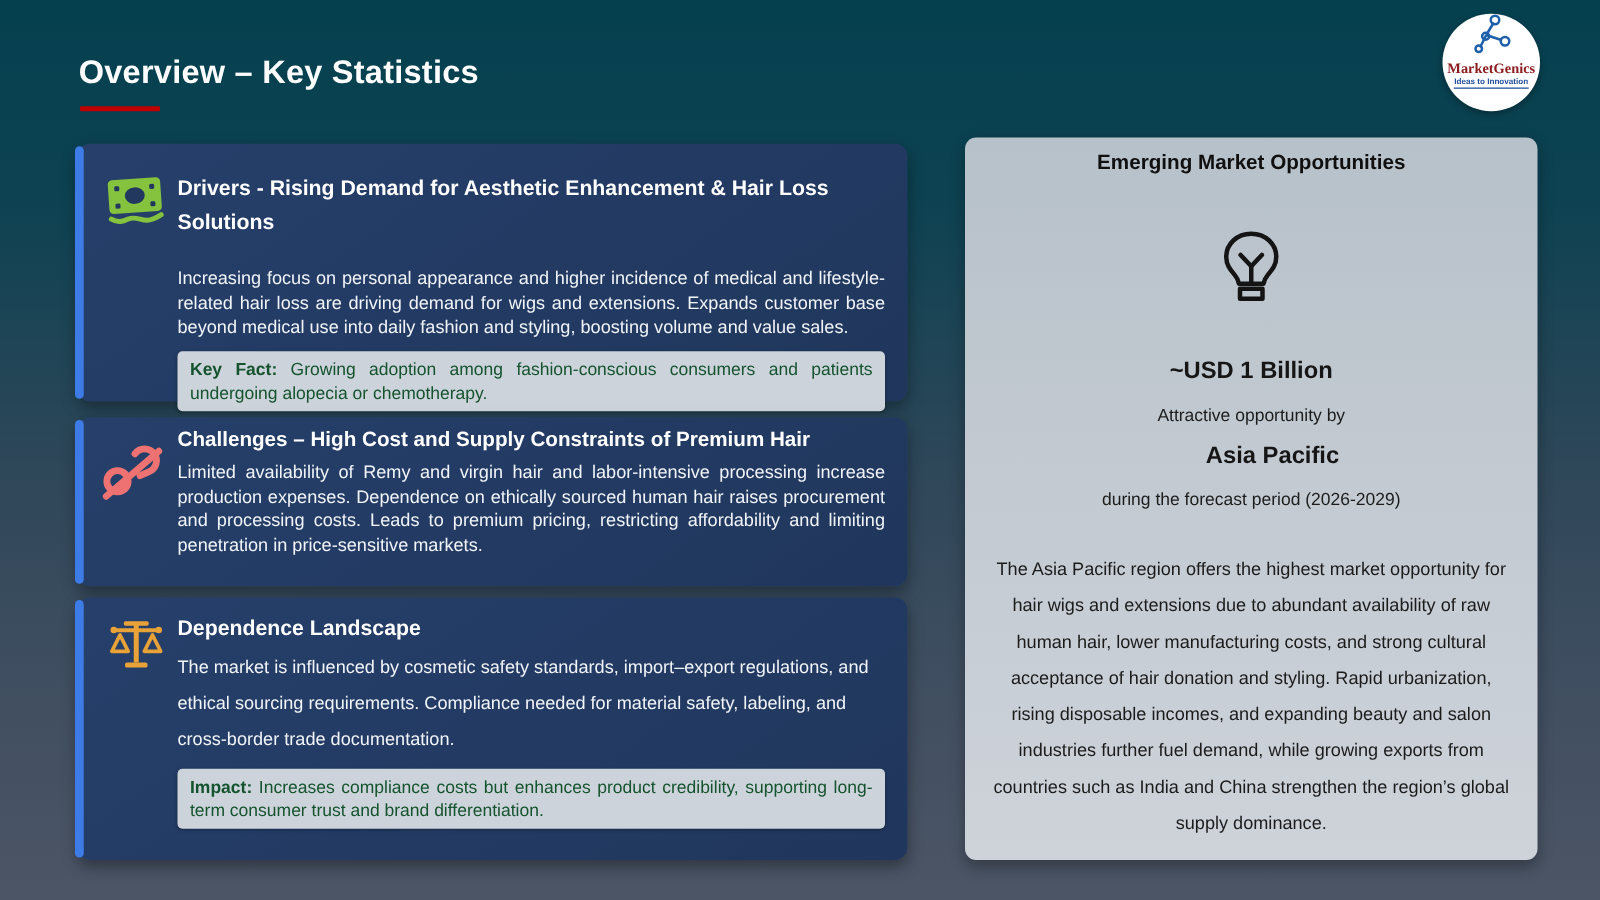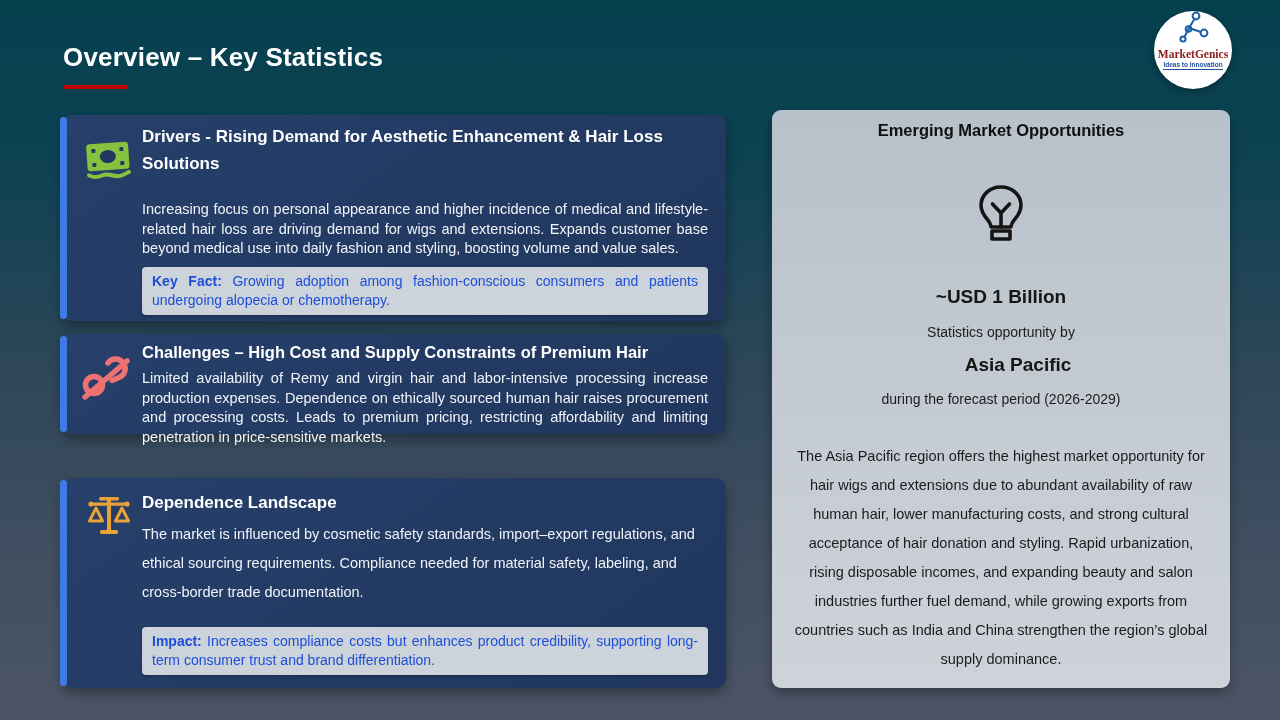--- a/index.html
+++ b/index.html
@@ -41,42 +41,42 @@
     color:#f1f4f8;
   }
   .card .accent {
     position:absolute; left:-2px; top:2px; bottom:2px; width:7px;
     background:#3d7ce6; border-radius:7px;
   }
   .card .icon { position:absolute; }
   .card h2 { font-weight:bold; color:#ffffff; }
   .card .body { text-align:justify; }
   .callout {
-    background:#ccd3db; color:#1d4ed8; border-radius:4px;
+    background:#ccd3db; color:#14532d; border-radius:4px;
     padding:5px 10px; font-size:14px; line-height:19px; text-align:justify;
     box-shadow:0 1px 3px rgba(0,0,0,.3);
   }
   .callout .co-label { font-weight:bold; }
 
-  .card1 { top:115px; height:206px; padding:8px 18px 0 80px; }
+  .card1 { top:115px; height:206px; padding:22px 18px 0 80px; }
   .card1 .icon { left:22px; top:24px; }
   .card1 h2 { font-size:17px; line-height:27px; max-width:555px; }
   .card1 .body { margin-top:23px; font-size:14.5px; line-height:19.5px; }
   .card1 .callout { margin-top:8px; }
 
-  .card2 { top:334px; height:100px; padding:6px 18px 0 80px; }
+  .card2 { top:334px; height:135px; padding:6px 18px 0 80px; }
   .card2 .icon { left:18px; top:20px; }
   .card2 h2 { font-size:16.5px; line-height:24px; }
   .card2 .body { margin-top:5px; font-size:14.5px; line-height:19.5px; }
 
   .card3 { top:478px; height:210px; padding:13px 18px 0 80px; }
   .card3 .icon { left:25px; top:18px; }
   .card3 h2 { font-size:17px; line-height:24px; }
   .card3 .body { margin-top:5px; font-size:14.5px; line-height:29px; text-align:left; }
-  .card3 .callout { margin-top:20px; }
+  .card3 .callout { margin-top:8px; }
 
   
   .panel {
     position:absolute; left:772px; top:110px; width:458px; height:578px;
     background:linear-gradient(180deg,#b7c1c9 0%,#c6ccd4 60%,#ced3da 100%);
     border-radius:9px; box-shadow:0 5px 12px rgba(0,0,0,.3);
     color:#161616;
   }
   .panel > div { position:absolute; left:0; right:0; text-align:center; }
   .panel-title { top:11px; font-size:16.5px; font-weight:bold; color:#101010; }
@@ -183,19 +183,19 @@
       <svg width="58" height="68" viewBox="0 0 58 68">
         <g stroke="#141414" stroke-width="3.6" fill="none" stroke-linejoin="round" stroke-linecap="round">
           <path d="M29 5 c 11.5 0 20 8.2 20 18.5 c 0 6.5 -3.4 10.4 -6.6 14.2 c -1.7 2 -3 4.5 -3.6 7.3 h -19.6 c -.6 -2.8 -1.9 -5.3 -3.6 -7.3 c -3.2 -3.8 -6.6 -7.7 -6.6 -14.2 C 9 13.2 17.5 5 29 5 z"></path>
           <path d="M20.5 22 L29 31 L37.5 22"></path>
           <line x1="29" y1="31" x2="29" y2="45"></line>
           <rect x="20" y="49" width="18" height="8"></rect>
         </g>
       </svg>
     </div>
     <div class="panel-value">~USD 1 Billion</div>
-    <div class="panel-line1">Statistics opportunity by</div>
+    <div class="panel-line1">Attractive opportunity by</div>
     <div class="panel-region">Asia Pacific</div>
     <div class="panel-line2">during the forecast period (2026-2029)</div>
     <div class="panel-desc">The Asia Pacific region offers the highest market opportunity for hair wigs and extensions due to abundant availability of raw human hair, lower manufacturing costs, and strong cultural acceptance of hair donation and styling. Rapid urbanization, rising disposable incomes, and expanding beauty and salon industries further fuel demand, while growing exports from countries such as India and China strengthen the region’s global supply dominance.</div>
   </aside>
 
 </div>
 
 </body></html>

